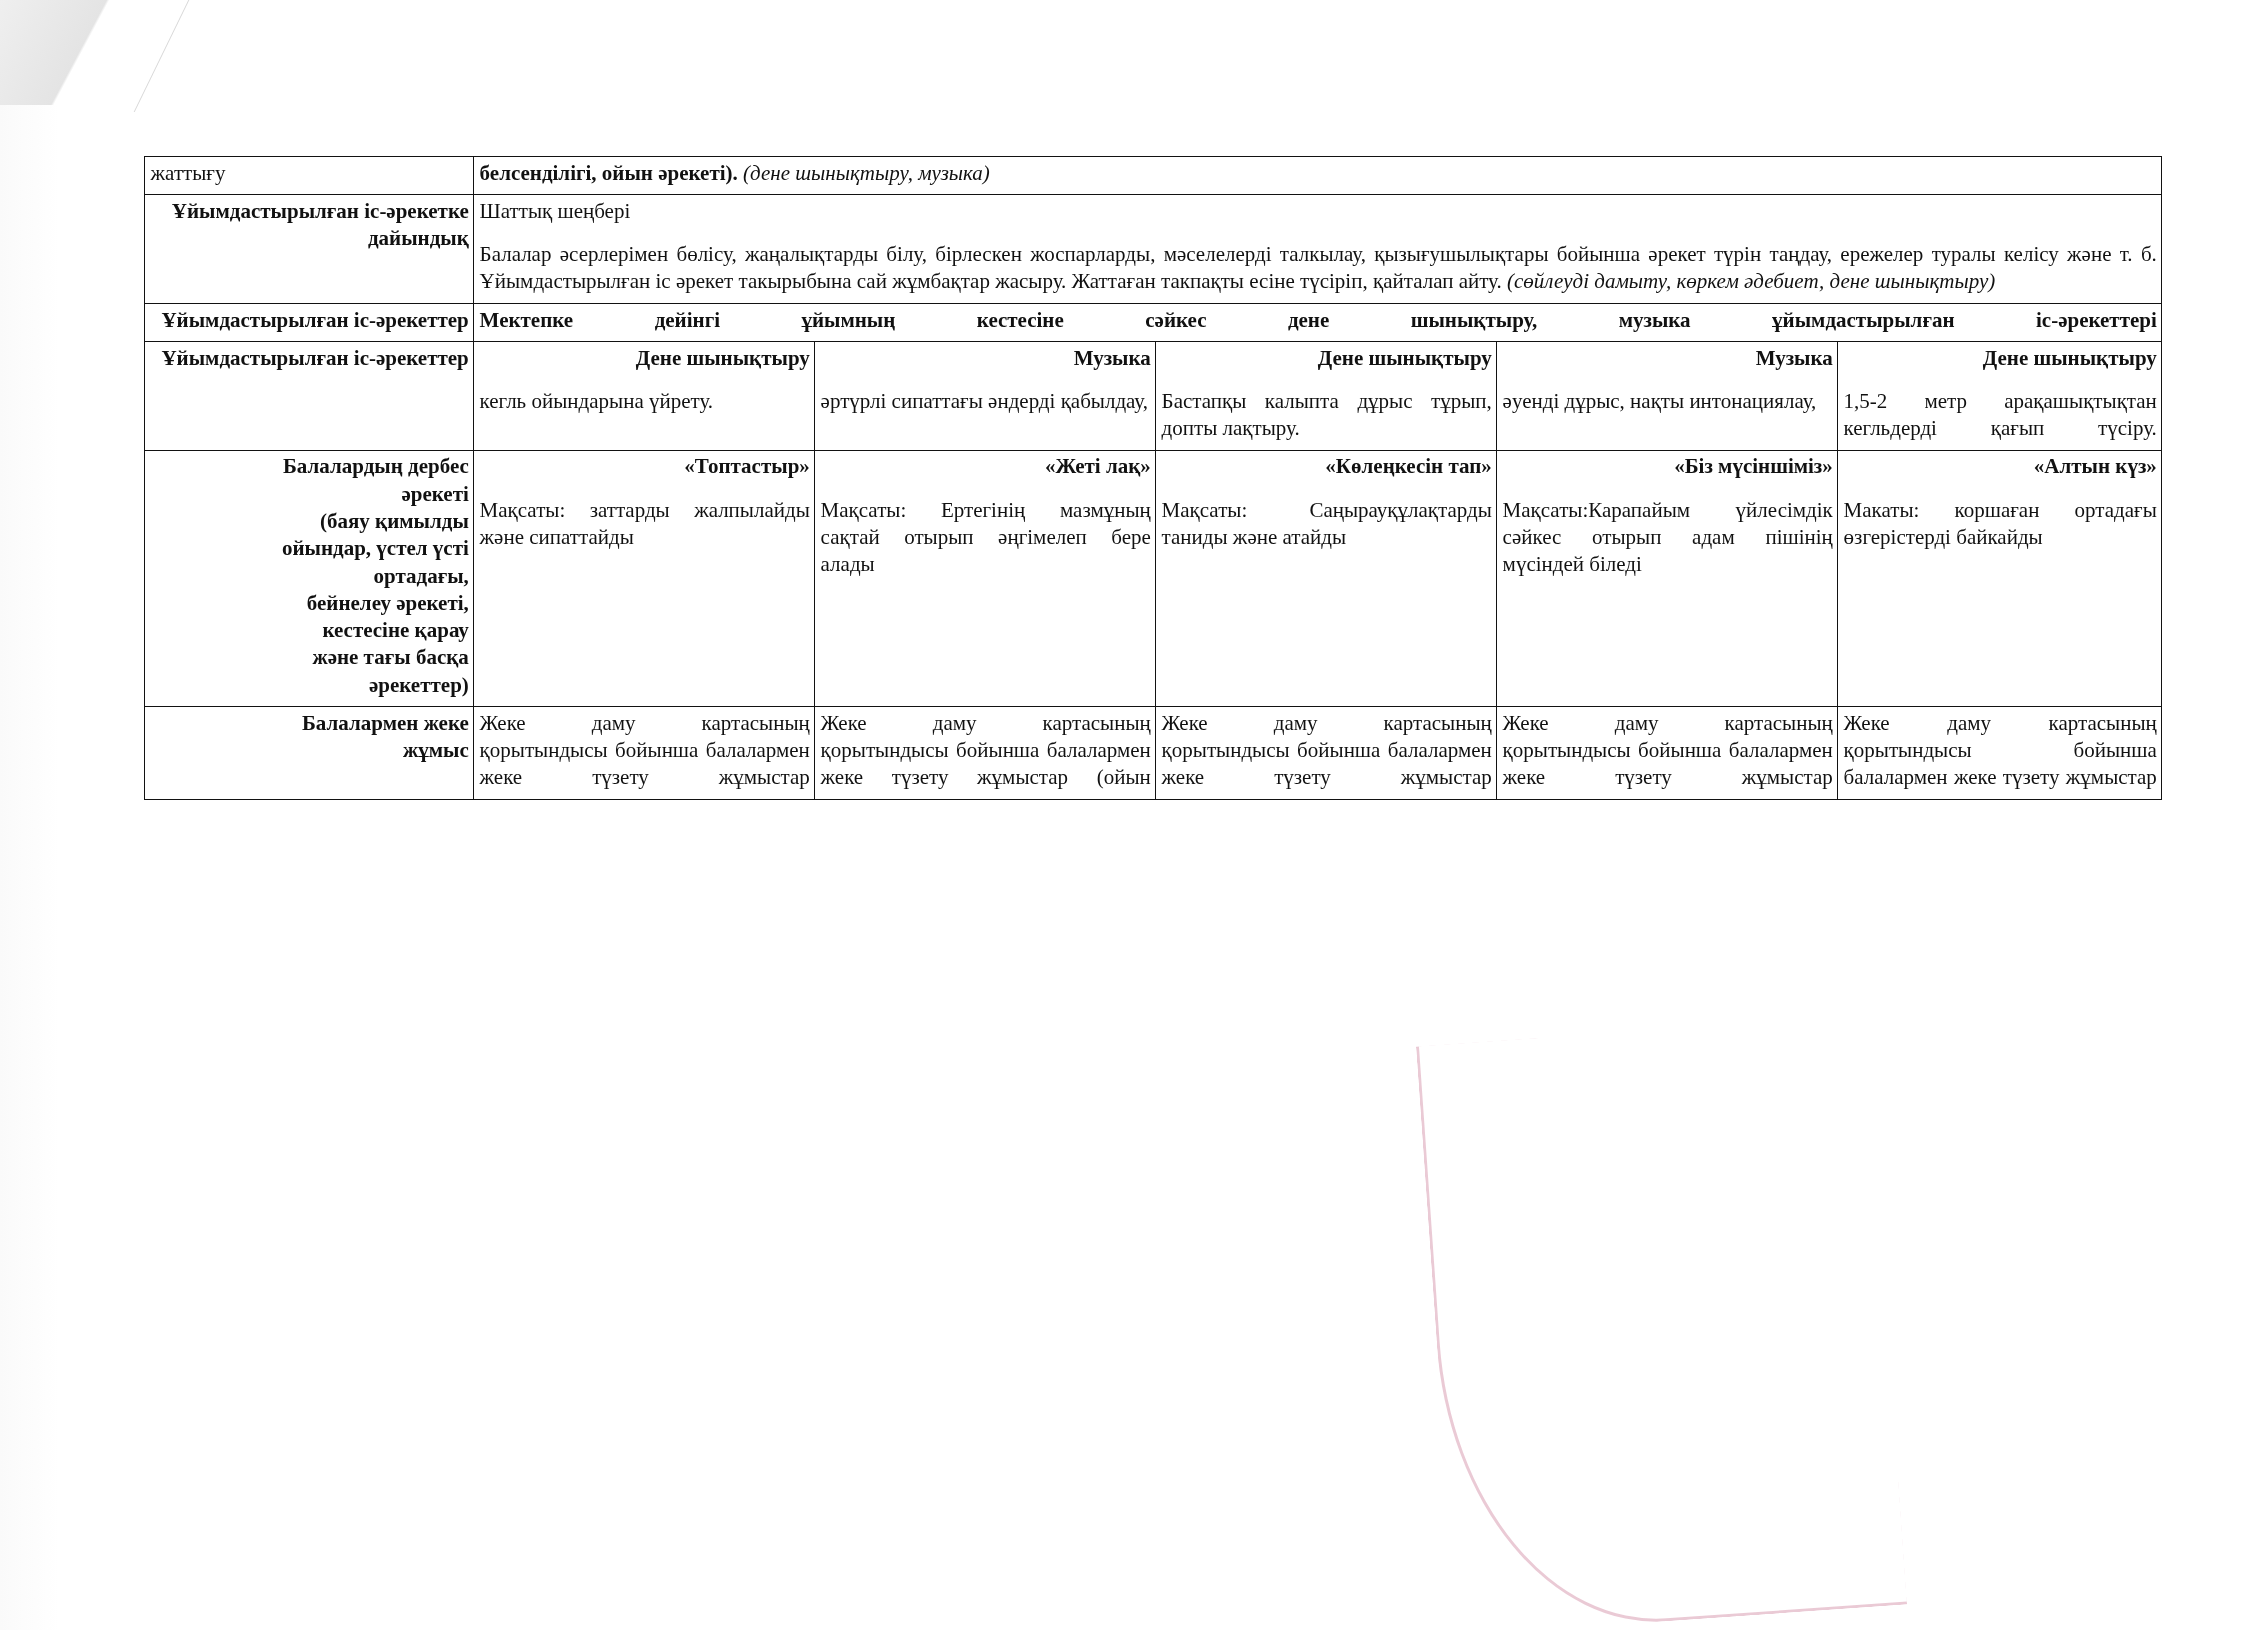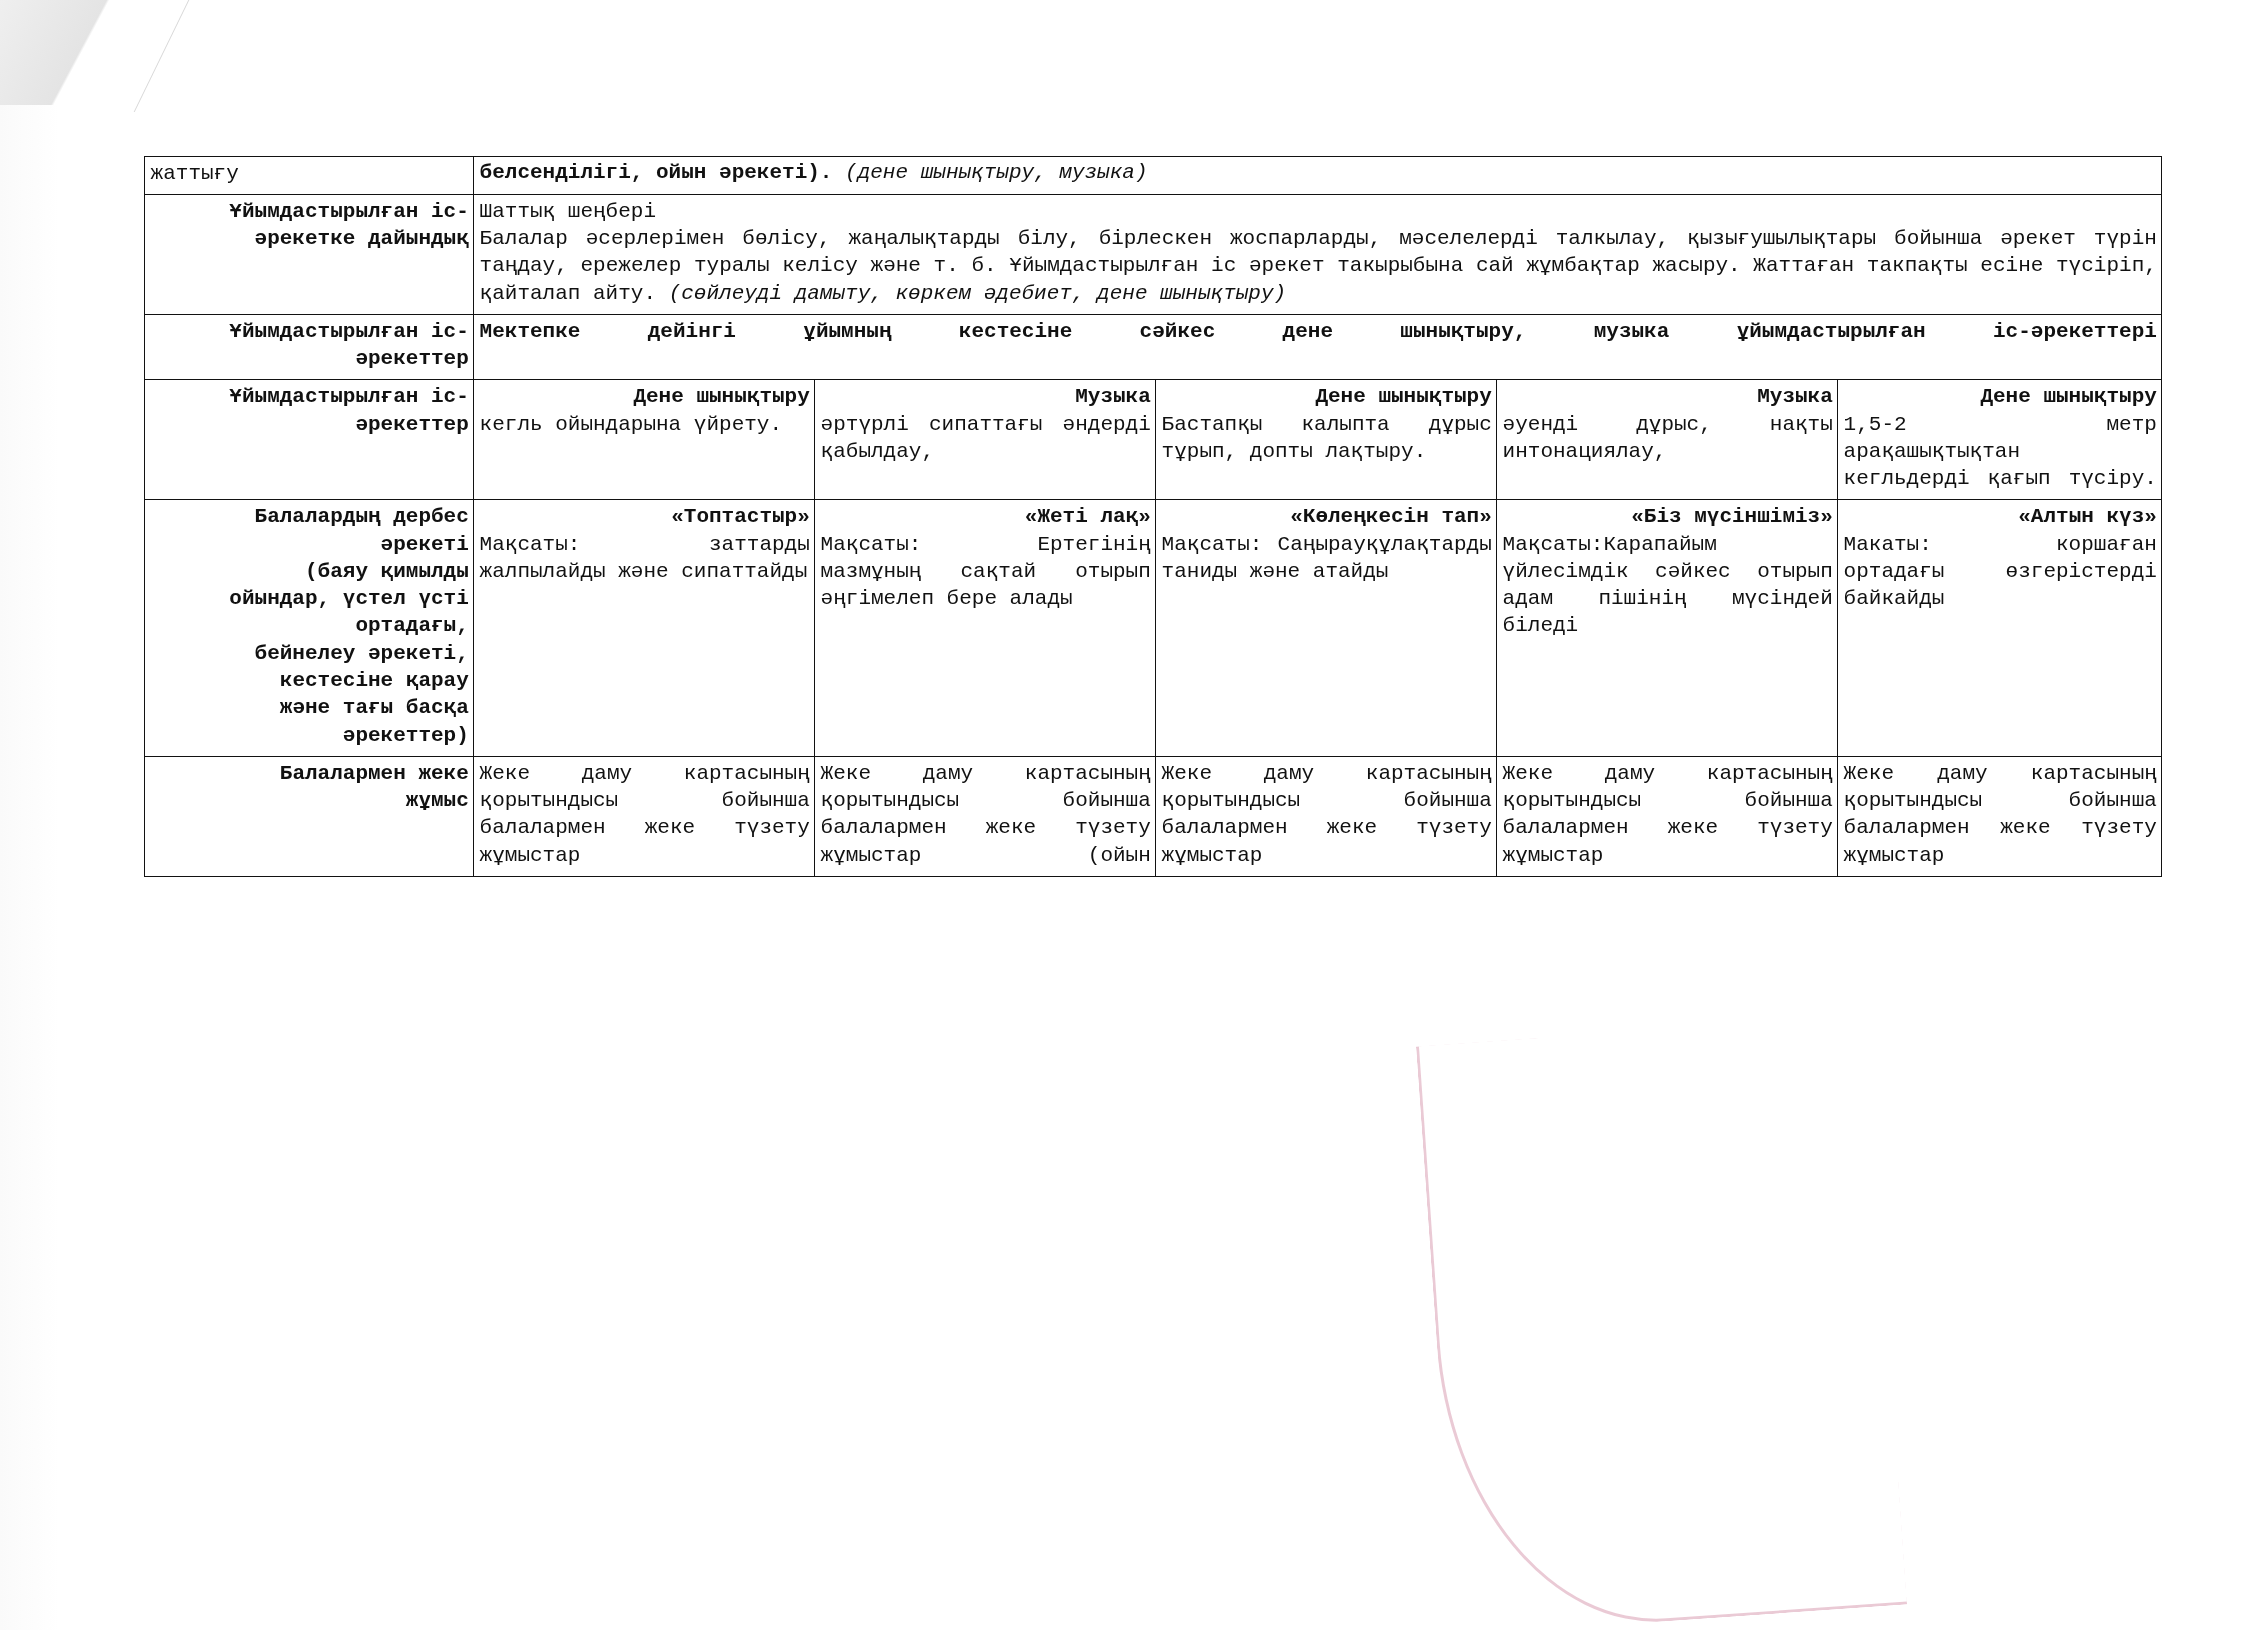--- a/index.html
+++ b/index.html
@@ -53,21 +53,20 @@
     transform: rotate(-4deg);
     opacity: .75;
     pointer-events: none;
   }
 
   .sheet {
     position: absolute;
     left: 0; top: 0;
     width: 1856px;
     height: 1631px;
-    font-family: Liberation Mono, monospace;
   }
 
   table.doc-table {
     position: absolute;
     left: 144px;
     top: 156px;
     width: 2017px;
     border-collapse: collapse;
     table-layout: fixed;
   }
@@ -76,21 +75,21 @@
     vertical-align: top;
     padding: 2.8px 4.2px 7px 5.6px;
     font-size: 21px;
     line-height: 1.30;
   }
   .bold { font-weight: bold; text-align: right; }
   .ital { font-style: italic; text-align: right; }
   .just { text-align: justify; text-align-last: justify; }
   .just-norm { text-align: justify; }
   p { margin: 0; }
-  .cellwrap > p + p { margin-top: 0; }
+  .cellwrap > p + p { margin-top: 16px; }
 
   
   col.c0 { width: 329px; }
   col.c1 { width: 341px; }
   col.c2 { width: 341px; }
   col.c3 { width: 341px; }
   col.c4 { width: 341px; }
   col.c5 { width: 324px; }
 
   .row-top td { padding-top: 1.4px; }

